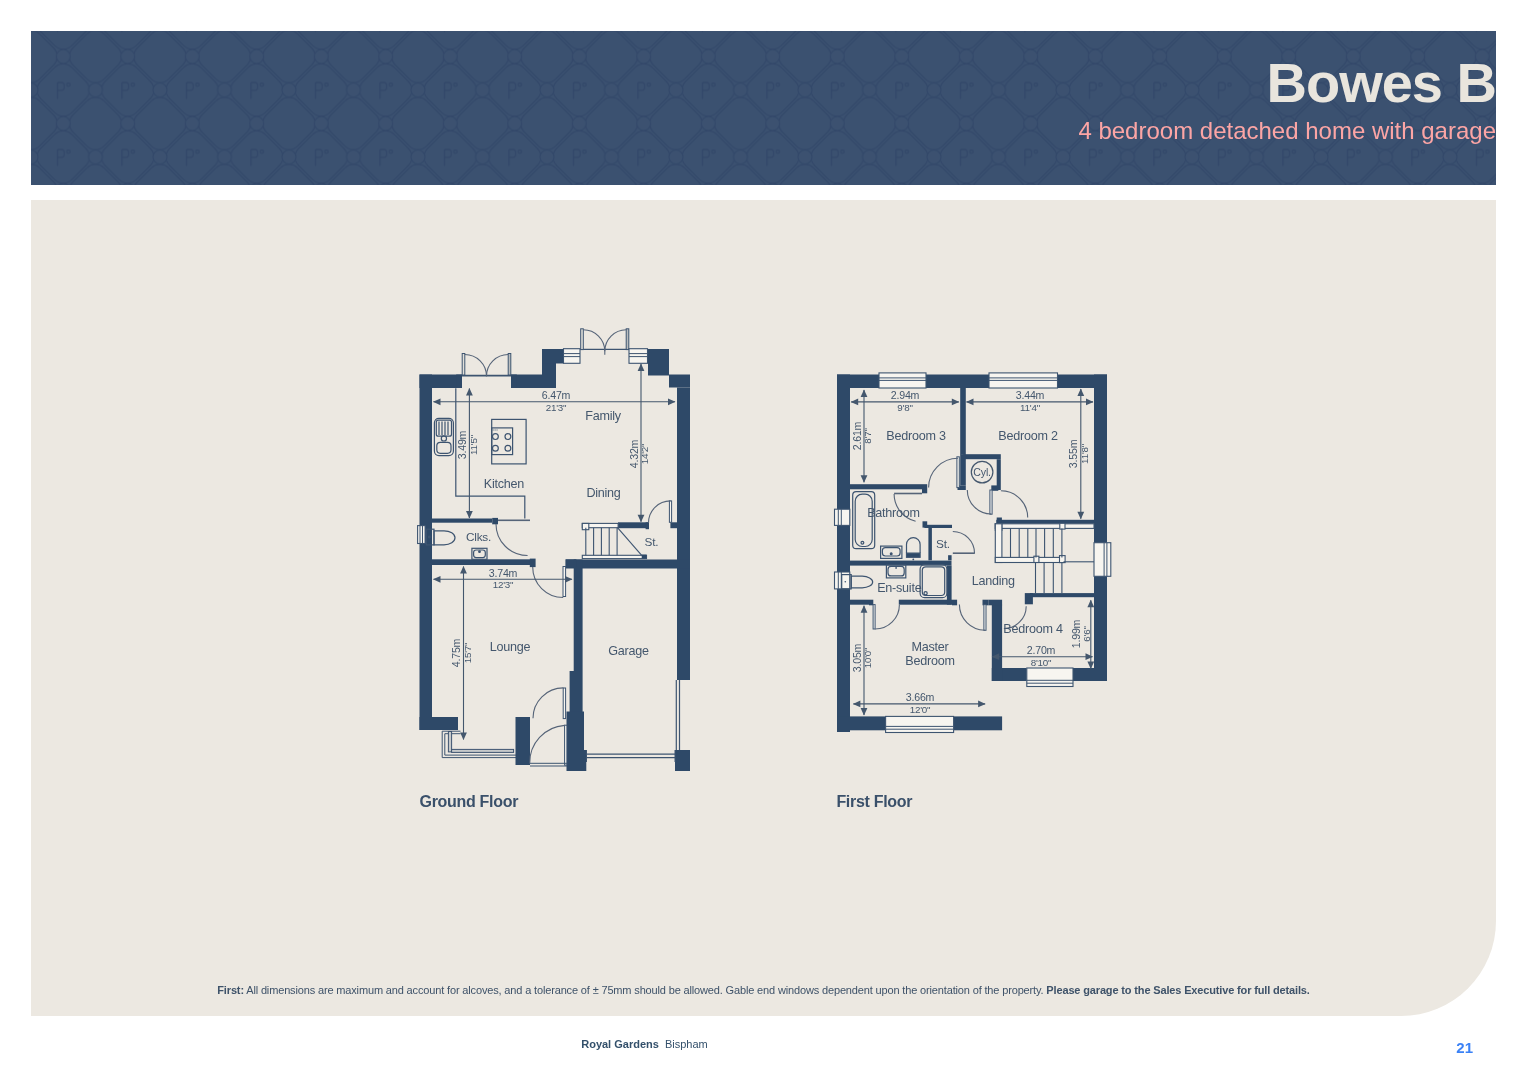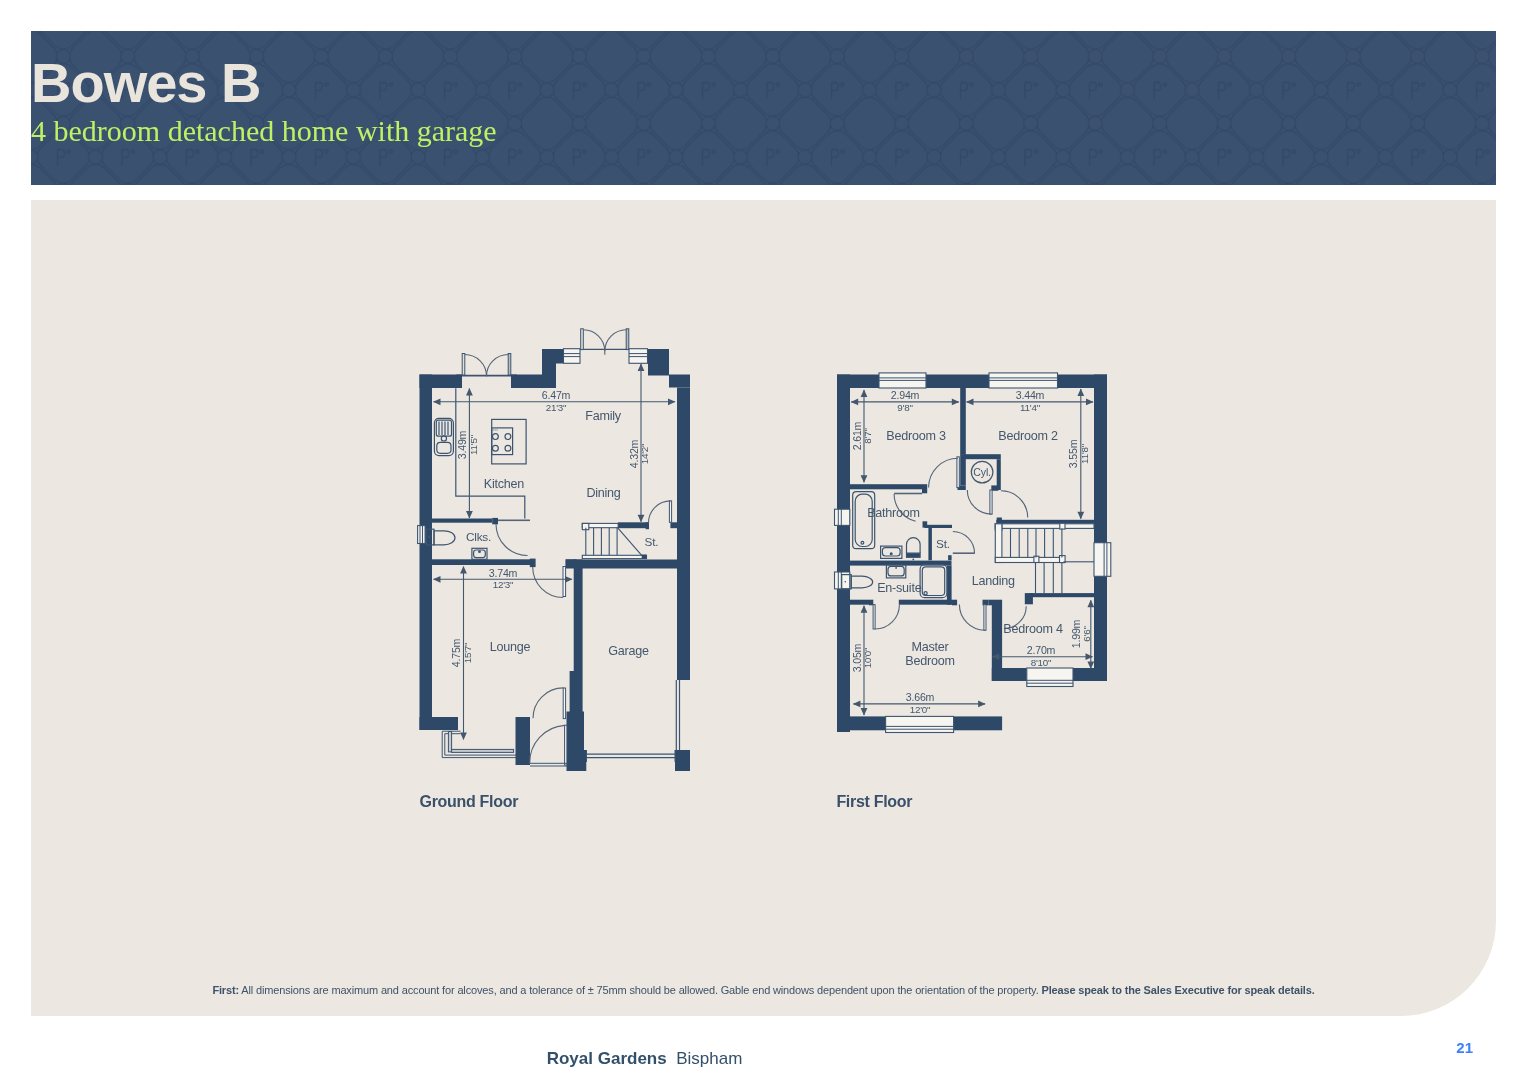--- a/index.html
+++ b/index.html
@@ -1,28 +1,28 @@
 <!DOCTYPE html>
 <html><head>
 <meta charset="utf-8">
 <style>
   html,body{margin:0;padding:0;}
   body{width:1527px;height:1080px;position:relative;background:#ffffff;
        font-family:"Liberation Sans", sans-serif;overflow:hidden;}
   #header{position:absolute;left:31px;top:31px;width:1465px;height:154px;background:#3B5170;}
   #header svg{position:absolute;left:0;top:0;}
-  .htxt{position:absolute;width:100%;text-align:left;color:#E9E5DD;}
+  .htxt{position:absolute;width:100%;text-align:right;color:#E9E5DD;}
   #title{top:24px;font-size:56px;line-height:56px;font-weight:bold;letter-spacing:-1px;}
-  #subtitle{top:88px;font-size:30px;line-height:24px;color:#bef264;font-family:Liberation Serif, serif;}
+  #subtitle{top:88px;font-size:24px;line-height:24px;color:#fca5a5;}
   #body{position:absolute;left:31px;top:200px;width:1465px;height:816px;background:#ECE8E1;
         border-bottom-right-radius:95px;}
   #note{position:absolute;left:0;top:984px;width:1527px;text-align:center;
         font-size:11px;letter-spacing:-0.15px;color:#3E5269;}
   #footer{position:absolute;left:0;top:1038px;width:1289px;text-align:center;
-          font-size:17px;color:#33506B;margin-top:11px;}
+          font-size:11px;color:#33506B;}
   #pageno{position:absolute;right:54px;top:1039px;font-size:15px;font-weight:bold;color:#3b82f6;}
   #plan{position:absolute;left:0;top:0;}
   text{font-family:"Liberation Sans", sans-serif;fill:#44576D;}
   .room{font-size:12.6px;letter-spacing:-0.25px;}
   .small{font-size:11.8px;letter-spacing:-0.2px;}
   .dim{font-size:10.6px;letter-spacing:-0.2px;}
   .dim2{font-size:9.8px;letter-spacing:-0.2px;}
   .flabel{font-size:16px;letter-spacing:-0.3px;font-weight:bold;fill:#3A506A;}
 </style>
 </head>
@@ -61,21 +61,21 @@
 <rect x="0" y="0" width="1465" height="154" fill="url(#diam)"></rect>
 </svg>
 
 <div class="htxt" id="title">Bowes B</div>
 
 <div class="htxt" id="subtitle">4 bedroom detached home with garage</div>
 </div>
 
 <div id="body"></div>
 
-<div id="note"><b>First:</b> All dimensions are maximum and account for alcoves, and a tolerance of ± 75mm should be allowed. Gable end windows dependent upon the orientation of the property. <b>Please speak to the Sales Executive for speak details.</b></div>
+<div id="note"><b>First:</b> All dimensions are maximum and account for alcoves, and a tolerance of ± 75mm should be allowed. Gable end windows dependent upon the orientation of the property. <b>Please garage to the Sales Executive for full details.</b></div>
 
 <div id="footer"><b>Royal Gardens</b>&nbsp; Bispham</div>
 
 <div id="pageno">21</div>
 <svg id="plan" width="1527" height="1080" viewBox="0 0 1527 1080">
 
 <g id="gf" stroke-linecap="butt">
 
 <g>
         <rect x="419.5" y="374.5" width="12.5" height="355.5" fill="#2E4968"></rect>

